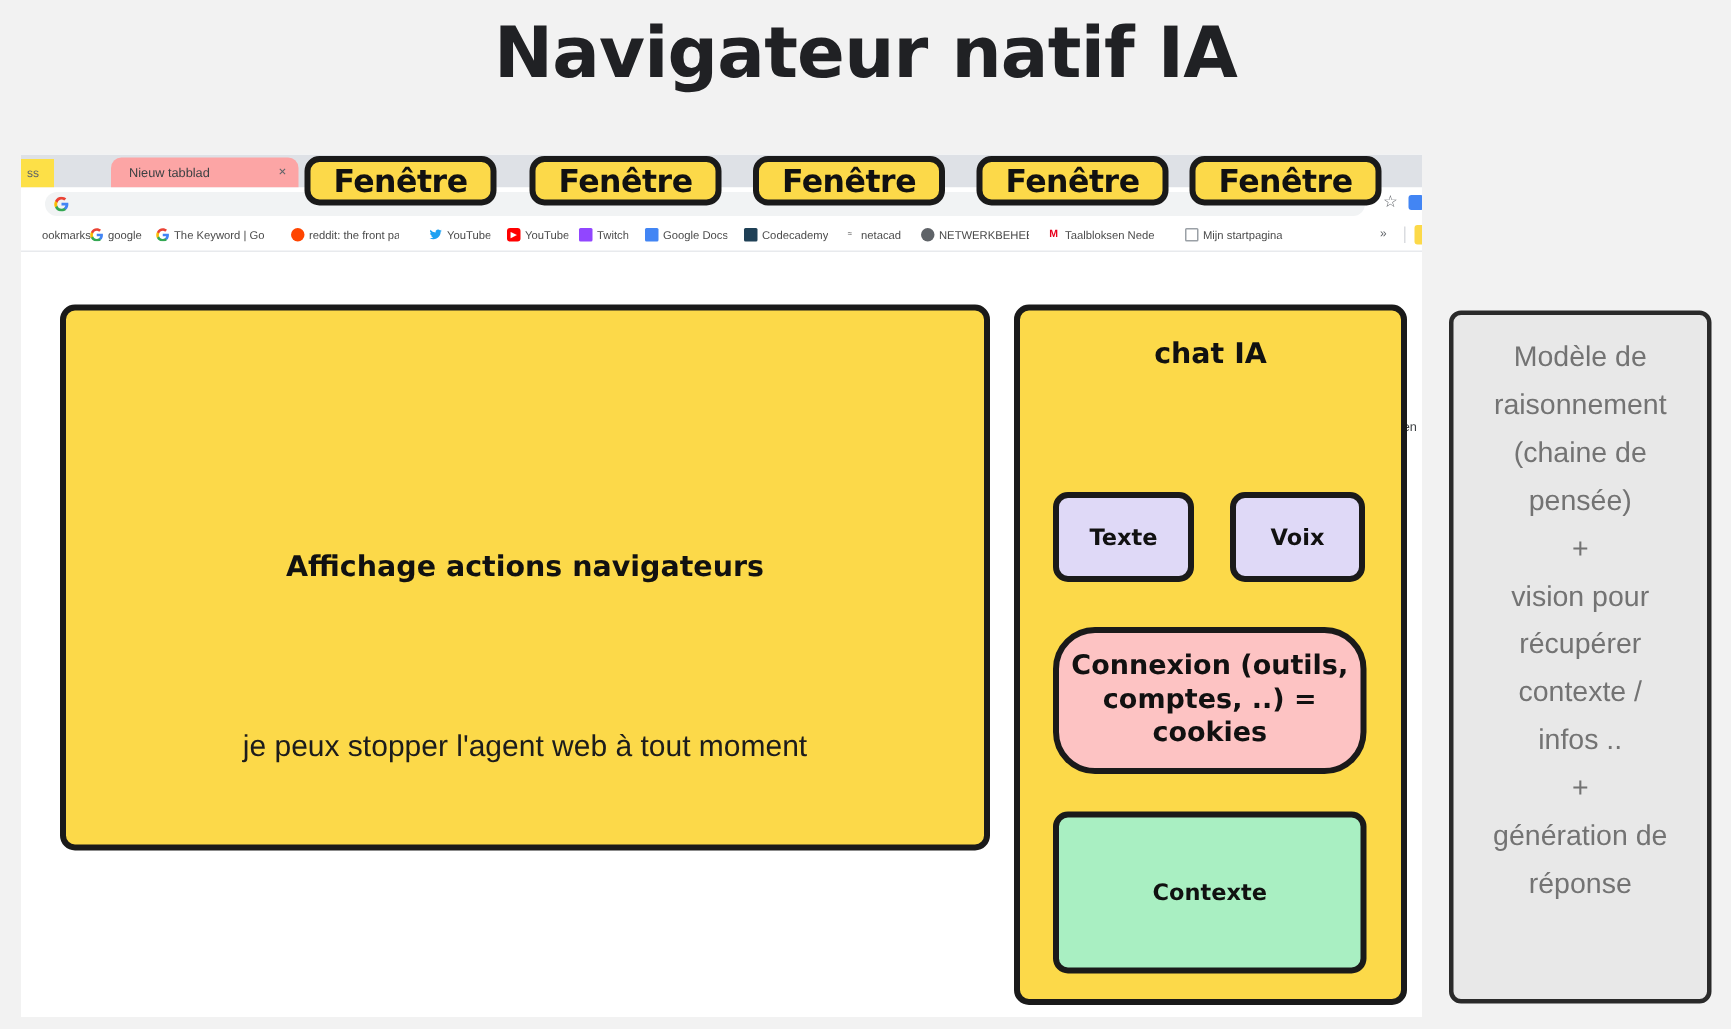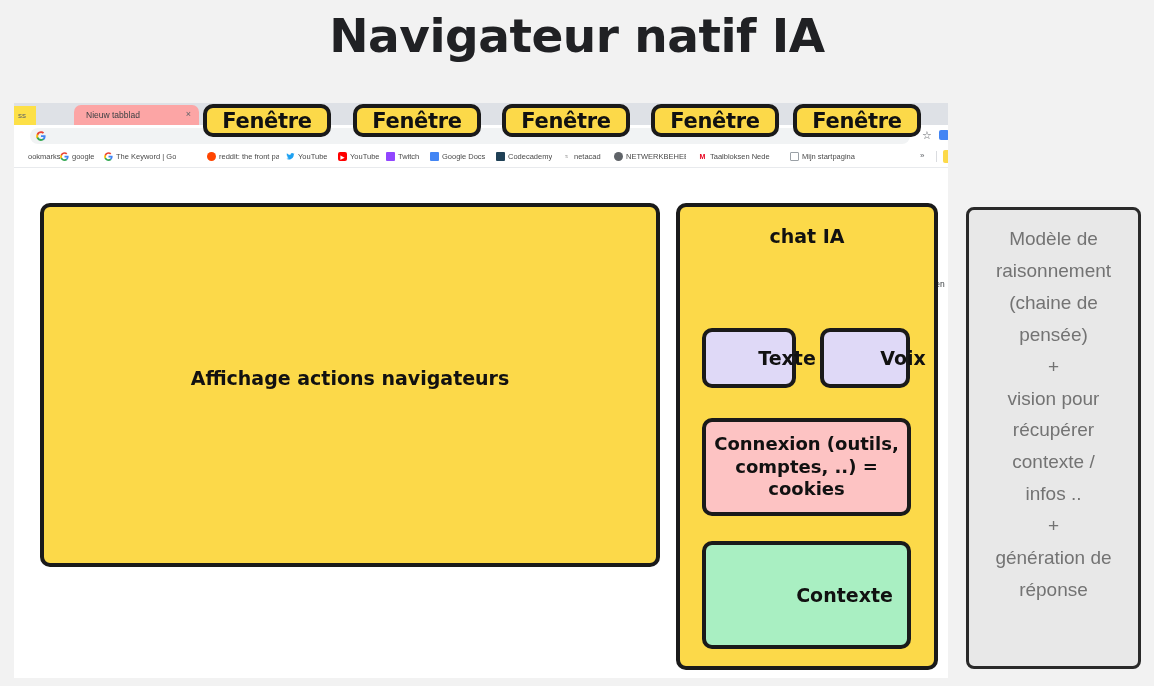--- a/index.html
+++ b/index.html
@@ -270,30 +270,30 @@
     width: 90px; height: 60px;
     background: #dfd9f7;
   }
   .chip-label {
     width: 100%;
     height: 100%;
     display: flex;
     align-items: center;
     justify-content: center;
     font-family: "DejaVu Sans", sans-serif;
-    font-size: 19px;
+    font-size: 15px;
     font-weight: bold;
     color: #111;
-    margin-left: 38px;
   }
 
   #connexion-box {
     left: 702px; top: 418px;
     width: 209px; height: 98px;
     background: #fdc3c3;
+    border-radius: 28px;
   }
   #connexion-label {
     width: 100%;
     height: 100%;
     display: flex;
     align-items: center;
     justify-content: center;
     text-align: center;
     font-family: "DejaVu Sans", sans-serif;
     font-size: 18px;
@@ -378,21 +378,21 @@
       </div>
       <div class="bookmark-item" style="left: 90px;">
         <span class="bookmark-favicon"><svg viewBox="0 0 24 24" width="9" height="9">
             <path fill="#4285F4" d="M23 12.3c0-.8-.1-1.6-.2-2.3H12v4.5h6.2a5.3 5.3 0 0 1-2.3 3.5v2.9h3.7c2.2-2 3.4-5 3.4-8.6z"></path>
             <path fill="#34A853" d="M12 24c3.1 0 5.7-1 7.6-2.8l-3.7-2.9c-1 .7-2.3 1.1-3.9 1.1-3 0-5.6-2-6.5-4.8H1.7v3C3.6 21.4 7.5 24 12 24z"></path>
             <path fill="#FBBC05" d="M5.5 14.6a7.2 7.2 0 0 1 0-4.6v-3H1.7a12 12 0 0 0 0 10.6l3.8-3z"></path>
             <path fill="#EA4335" d="M12 4.8c1.7 0 3.2.6 4.4 1.7l3.2-3.2C17.7 1.5 15.1.4 12 .4 7.5.4 3.6 3 1.7 6.9l3.8 3C6.4 7 9 4.8 12 4.8z"></path>
           </svg></span>
         <span class="bookmark-label">The Keyword | Goo</span>
       </div>
-      <div class="bookmark-item" style="left: 180px; margin-left: 13px;">
+      <div class="bookmark-item" style="left: 180px;">
         <span class="bookmark-favicon" style="background: rgb(255, 69, 0); border-radius: 50%;"></span>
         <span class="bookmark-label">reddit: the front pa</span>
       </div>
       <div class="bookmark-item" style="left: 272px;">
         <span class="bookmark-favicon"><svg viewBox="0 0 24 24" width="9" height="9">
             <path fill="#1da1f2" d="M23 4.9a9 9 0 0 1-2.6.7 4.5 4.5 0 0 0 2-2.5 9 9 0 0 1-2.9 1.1A4.5 4.5 0 0 0 11.7 8 12.8 12.8 0 0 1 2.4 3.3a4.5 4.5 0 0 0 1.4 6 4.4 4.4 0 0 1-2-.6 4.5 4.5 0 0 0 3.6 4.4 4.5 4.5 0 0 1-2 .1 4.5 4.5 0 0 0 4.2 3.1A9 9 0 0 1 1 18.2 12.7 12.7 0 0 0 7.9 20c8.3 0 12.8-6.9 12.8-12.8v-.6A9 9 0 0 0 23 4.9z"></path>
           </svg></span>
         <span class="bookmark-label">YouTube</span>
       </div>
       <div class="bookmark-item" style="left: 324px;">
@@ -447,20 +447,21 @@
     <div class="fenetre-btn" style="left: 651px;">
       <span>Fenêtre</span>
     </div>
     <div class="fenetre-btn" style="left: 793px;">
       <span>Fenêtre</span>
     </div>
   </div>
 
 <div class="box" id="browser-actions-panel">
   <div id="browser-actions-title">Affichage actions navigateurs</div>
+  <div id="browser-actions-note">je peux stopper l'agent web à tout moment</div>
 </div>
 
 <div class="box" id="chat-ia-panel">
   <div id="chat-ia-title">chat IA</div>
 </div>
 
 <div class="box" id="texte-box">
   <div class="chip-label">Texte</div>
 </div>
 

